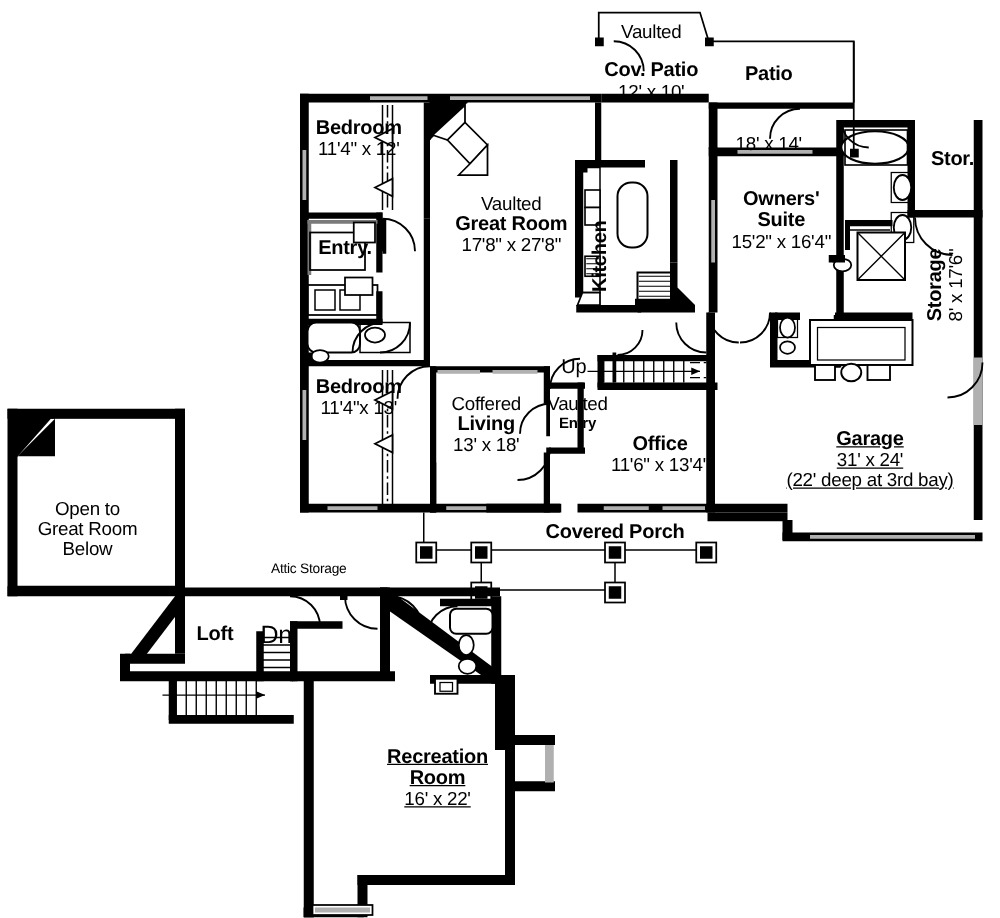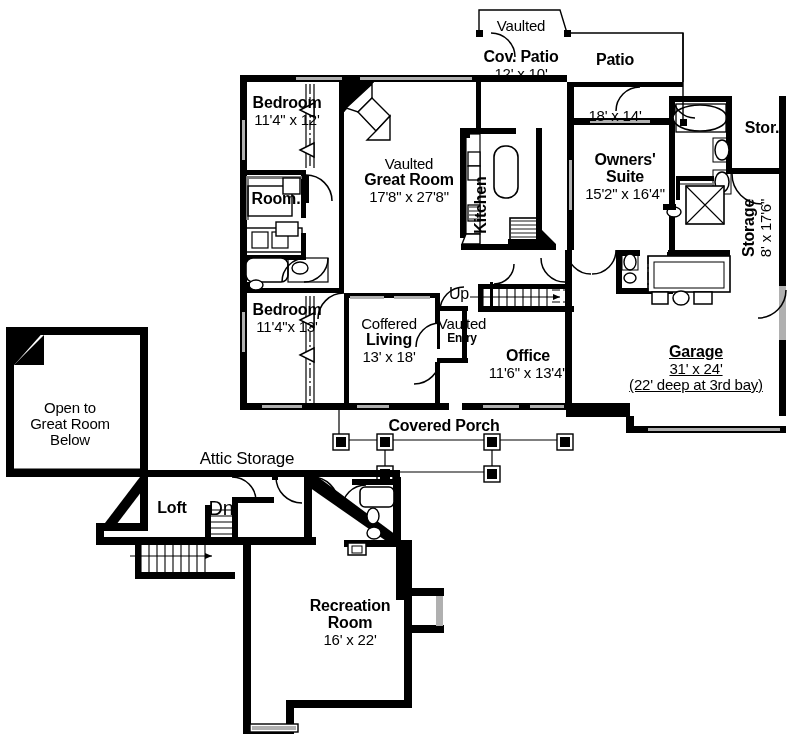--- a/index.html
+++ b/index.html
@@ -324,21 +324,21 @@
       <rect x="272" y="474" width="6" height="6"></rect>
     </g>
   </svg>
 
   <div class="lbl" style="left:287px;top:95px;transform:translateX(-50%);font-size:16px;">
     <span class="b">Bedroom</span>
     <span class="r" style="font-size:15px;">11'4" x 12'</span>
   </div>
 
   <div class="lbl" style="left:276px;top:191px;transform:translateX(-50%);font-size:16px;">
-    <span class="b">Room.</span>
+    <span class="b">Entry.</span>
   </div>
 
   <div class="lbl" style="left:287px;top:302px;transform:translateX(-50%);font-size:16px;">
     <span class="b">Bedroom</span>
     <span class="r" style="font-size:15px;">11'4"x 13'</span>
   </div>
 
   <div class="lbl" style="left:409px;top:156px;transform:translateX(-50%);font-size:15px;">
     <span class="r">Vaulted</span>
     <span class="b" style="font-size:16px;">Great Room</span>
@@ -391,45 +391,45 @@
     <span class="b">Office</span>
     <span class="r" style="font-size:15px;">11'6" x 13'4"</span>
   </div>
 
   <div class="lbl" style="left:696px;top:344px;transform:translateX(-50%);font-size:16px;text-decoration:underline;">
     <span class="b">Garage</span>
     <span class="r" style="font-size:15px;">31' x 24'</span>
     <span class="r" style="font-size:15px;">(22' deep at 3rd bay)</span>
   </div>
 
-  <div class="lbl" style="left:444px;top:418px;transform:translateX(-50%);font-size:16px;">
+  <div class="lbl" style="left:492px;top:418px;transform:translateX(-50%);font-size:16px;">
     <span class="b">Covered Porch</span>
   </div>
 
   <div class="lbl reg" style="left:70px;top:400px;transform:translateX(-50%);font-size:15px;">
     <span class="r">Open to</span>
     <span class="r">Great Room</span>
     <span class="r">Below</span>
   </div>
 
-  <div class="lbl reg" style="left:247px;top:450px;transform:translateX(-50%);font-size:17px;">
+  <div class="lbl reg" style="left:247px;top:450px;transform:translateX(-50%);font-size:11px;">
     <span class="r">Attic Storage</span>
   </div>
 
   <div class="lbl" style="left:172px;top:500px;transform:translateX(-50%);font-size:16px;">
     <span class="b">Loft</span>
   </div>
 
   <div class="lbl reg" style="left:221px;top:498px;transform:translateX(-50%);font-size:20px;">
     <span class="r">Dn</span>
   </div>
 
   <div class="lbl reg" style="left:459px;top:286px;transform:translateX(-50%);font-size:16px;">
     <span class="r">Up</span>
   </div>
 
-  <div class="lbl" style="left:350px;top:598px;transform:translateX(-50%);font-size:16px;">
+  <div class="lbl" style="left:350px;top:598px;transform:translateX(-50%);font-size:16px;text-decoration:underline;">
     <span class="b">Recreation</span>
     <span class="b">Room</span>
     <span class="r" style="font-size:15px;">16' x 22'</span>
   </div>
 
 </div>
 
 </body></html>

